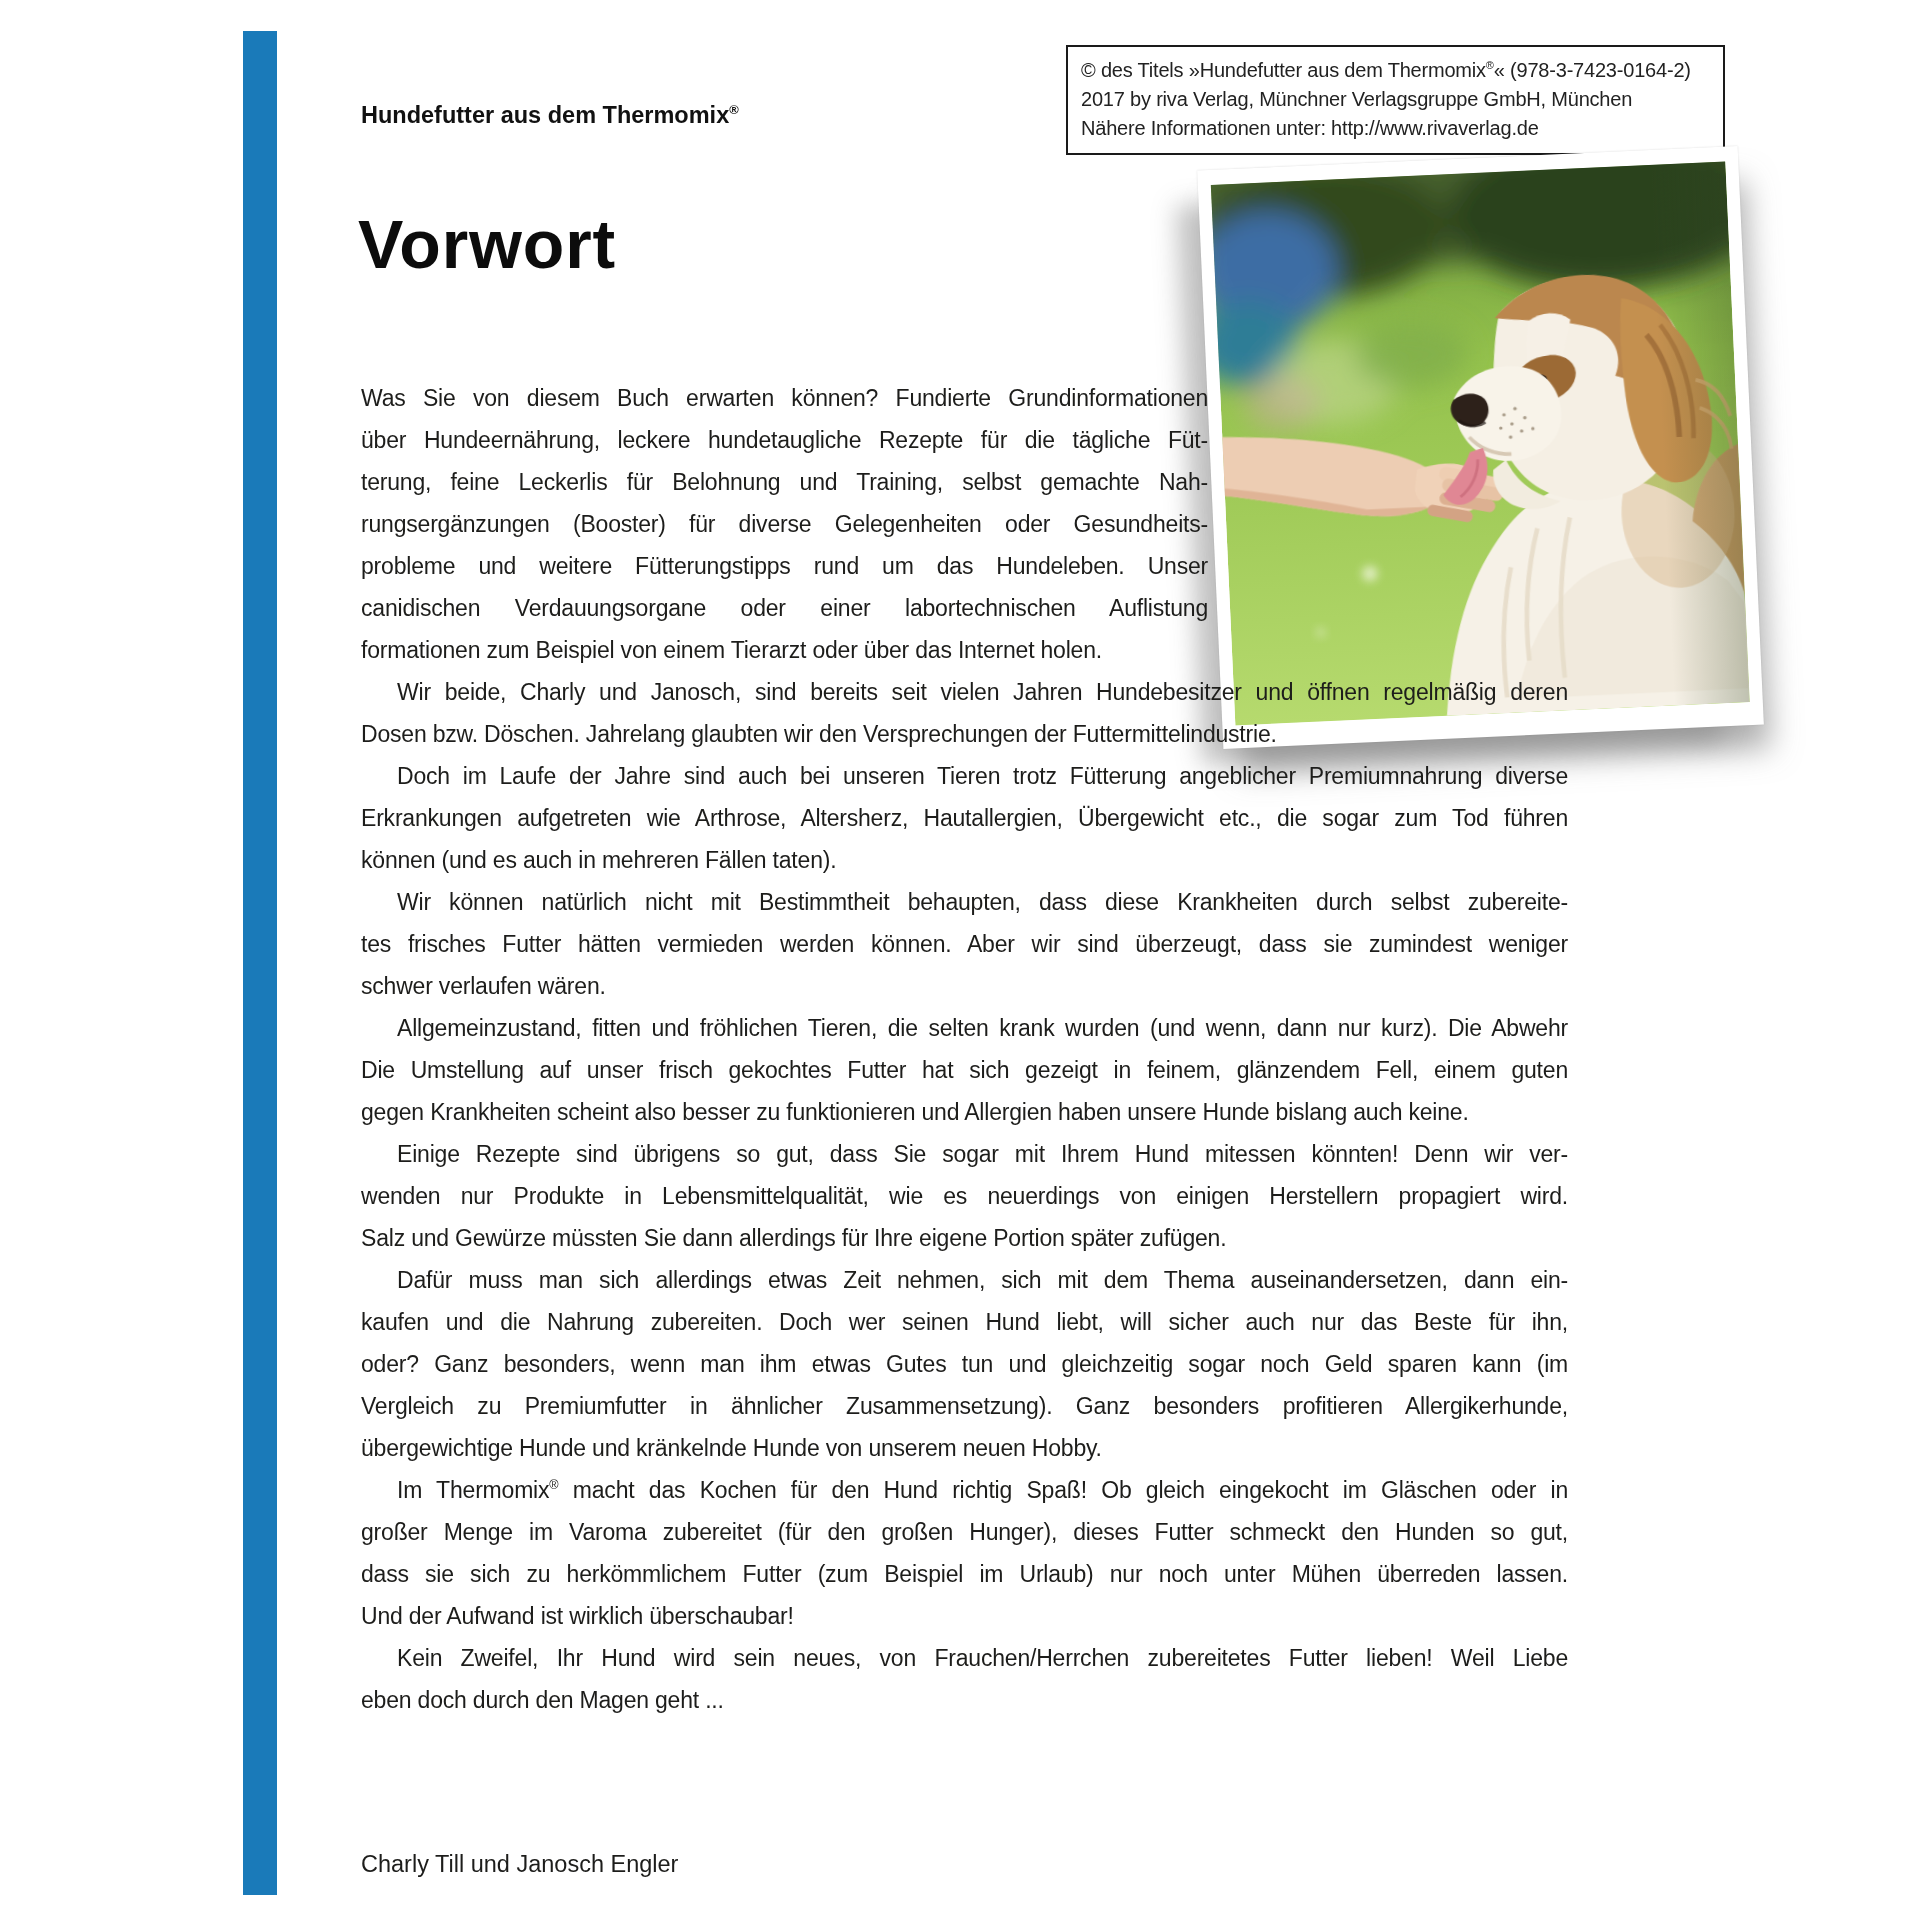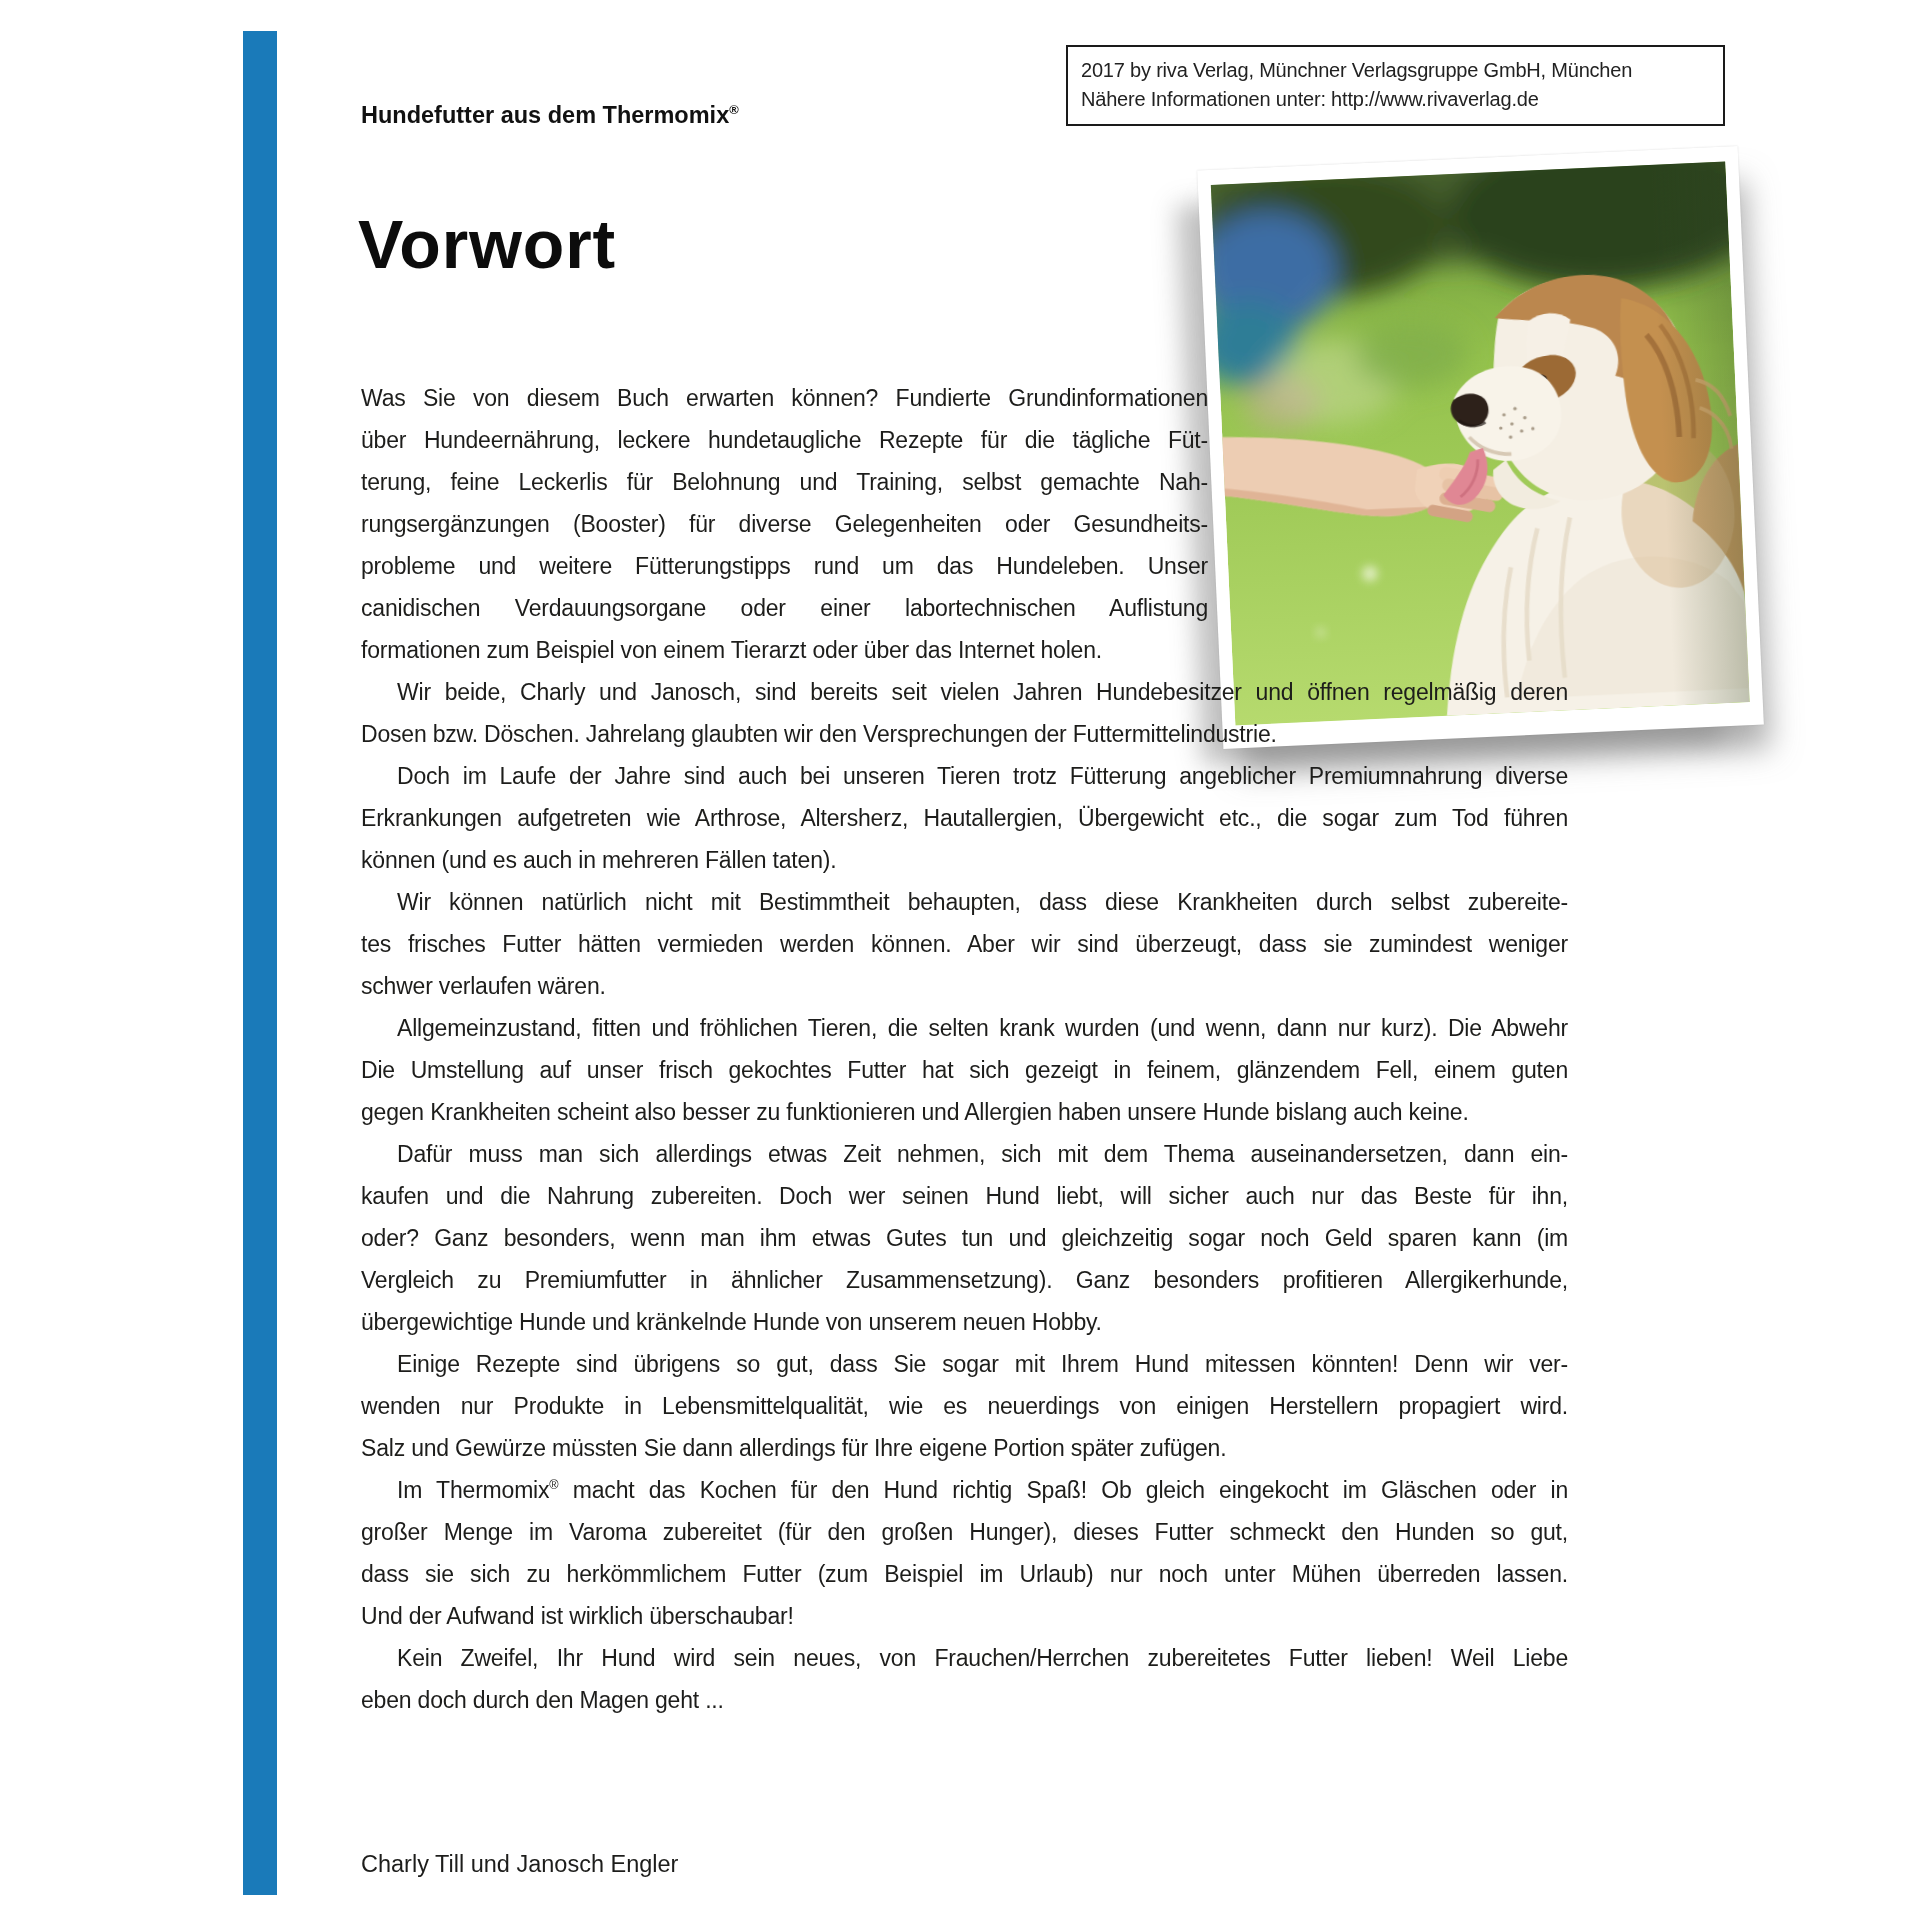--- a/index.html
+++ b/index.html
@@ -51,20 +51,21 @@
 </head>
 <body>
 
 <div class="page">
 
   <div class="accent-bar"></div>
 
   <div class="running-header"><span>Hundefutter aus dem Thermomix</span><sup class="reg">®</sup></div>
 
   <div class="copyright-box">
+      <div>© des Titels »Hundefutter aus dem Thermomix<sup class="reg">®</sup>« (978-3-7423-0164-2)</div>
       <div>2017 by riva Verlag, Münchner Verlagsgruppe GmbH, München</div>
       <div>Nähere Informationen unter: http://www.rivaverlag.de</div>
     </div>
 
   <h1 class="chapter-title">Vorwort</h1>
 
   <div class="photo-frame">
     <svg viewBox="0 0 547 575" width="100%" height="100%" preserveAspectRatio="none">
       <defs>
         <linearGradient id="lawn" x1="0" x2="0" y1="0" y2="1">
@@ -177,32 +178,32 @@
         <div class="jline">Wir können natürlich nicht mit Bestimmtheit behaupten, dass diese Krankheiten durch selbst zubereite-</div>
         <div class="jline">tes frisches Futter hätten vermieden werden können. Aber wir sind überzeugt, dass sie zumindest weniger</div>
         <div class="jline last">schwer verlaufen wären.</div>
       </div>
       <div class="para indent">
         <div class="jline">Allgemeinzustand, fitten und fröhlichen Tieren, die selten krank wurden (und wenn, dann nur kurz). Die Abwehr</div>
         <div class="jline">Die Umstellung auf unser frisch gekochtes Futter hat sich gezeigt in feinem, glänzendem Fell, einem guten</div>
         <div class="jline last">gegen Krankheiten scheint also besser zu funktionieren und Allergien haben unsere Hunde bislang auch keine.</div>
       </div>
       <div class="para indent">
+        <div class="jline">Einige Rezepte sind übrigens so gut, dass Sie sogar mit Ihrem Hund mitessen könnten! Denn wir ver-</div>
+        <div class="jline">wenden nur Produkte in Lebensmittelqualität, wie es neuerdings von einigen Herstellern propagiert wird.</div>
+        <div class="jline last">Salz und Gewürze müssten Sie dann allerdings für Ihre eigene Portion später zufügen.</div>
+      </div>
+      <div class="para indent">
         <div class="jline">Dafür muss man sich allerdings etwas Zeit nehmen, sich mit dem Thema auseinandersetzen, dann ein-</div>
         <div class="jline">kaufen und die Nahrung zubereiten. Doch wer seinen Hund liebt, will sicher auch nur das Beste für ihn,</div>
         <div class="jline">oder? Ganz besonders, wenn man ihm etwas Gutes tun und gleichzeitig sogar noch Geld sparen kann (im</div>
         <div class="jline">Vergleich zu Premiumfutter in ähnlicher Zusammensetzung). Ganz besonders profitieren Allergikerhunde,</div>
         <div class="jline last">übergewichtige Hunde und kränkelnde Hunde von unserem neuen Hobby.</div>
       </div>
       <div class="para indent">
-        <div class="jline">Einige Rezepte sind übrigens so gut, dass Sie sogar mit Ihrem Hund mitessen könnten! Denn wir ver-</div>
-        <div class="jline">wenden nur Produkte in Lebensmittelqualität, wie es neuerdings von einigen Herstellern propagiert wird.</div>
-        <div class="jline last">Salz und Gewürze müssten Sie dann allerdings für Ihre eigene Portion später zufügen.</div>
-      </div>
-      <div class="para indent">
         <div class="jline">Im Thermomix<sup class="reg">®</sup> macht das Kochen für den Hund richtig Spaß! Ob gleich eingekocht im Gläschen oder in</div>
         <div class="jline">großer Menge im Varoma zubereitet (für den großen Hunger), dieses Futter schmeckt den Hunden so gut,</div>
         <div class="jline">dass sie sich zu herkömmlichem Futter (zum Beispiel im Urlaub) nur noch unter Mühen überreden lassen.</div>
         <div class="jline last">Und der Aufwand ist wirklich überschaubar!</div>
       </div>
       <div class="para indent">
         <div class="jline">Kein Zweifel, Ihr Hund wird sein neues, von Frauchen/Herrchen zubereitetes Futter lieben! Weil Liebe</div>
         <div class="jline last">eben doch durch den Magen geht ...</div>
       </div>
     </div>

